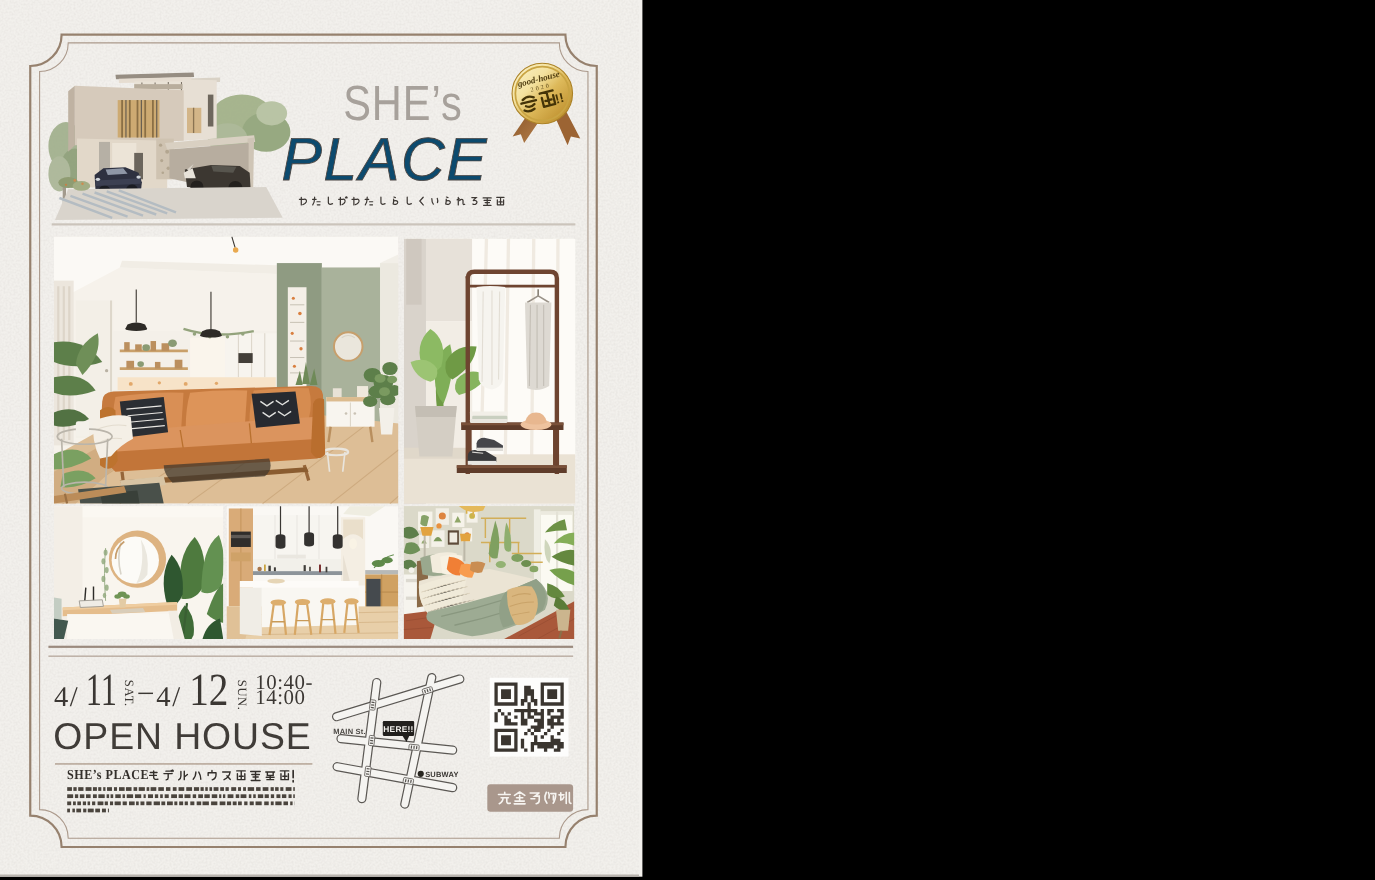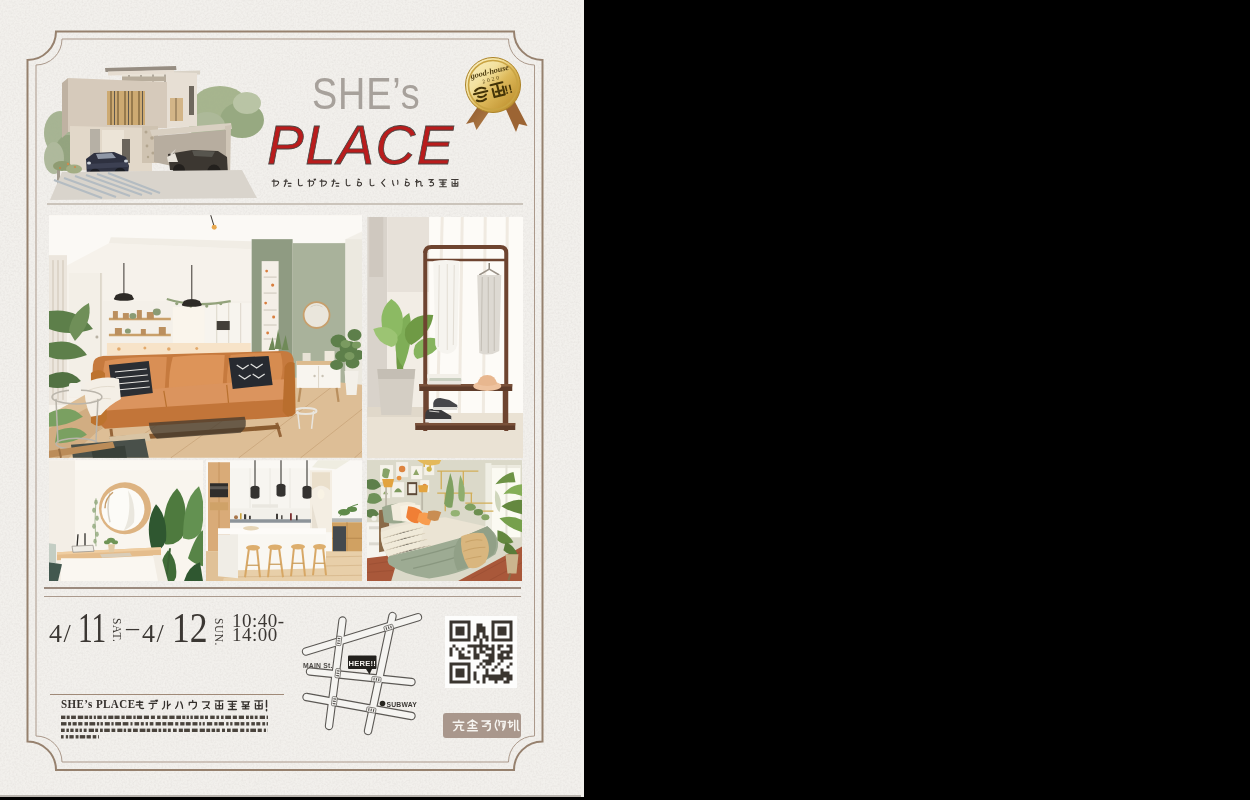--- a/index.html
+++ b/index.html
@@ -200,21 +200,21 @@
         <ellipse cx="20" cy="108" rx="9" ry="5" fill="#8f9c72"></ellipse>
         <ellipse cx="32" cy="111" rx="8" ry="4.5" fill="#a3ad84"></ellipse>
         <circle cx="26" cy="106" r="1.2" fill="#cf8a4e"></circle>
         <circle cx="33" cy="109" r="1.1" fill="#cf8a4e"></circle>
         <circle cx="18" cy="110" r="1" fill="#c87f46"></circle>
       </g>
 </svg>
 
 <div class="abs" style="left:312px;top:71px;font-family:'Liberation Sans',sans-serif;font-size:45px;line-height:1;color:#a7a19b;letter-spacing:1px;transform:scaleX(0.84);transform-origin:left top;">SHE’s</div>
 
-<div class="abs" style="left:267px;top:118px;font-family:'Liberation Sans',sans-serif;font-style:italic;font-size:55px;line-height:1;color:#b91c1c;letter-spacing:1.5px;-webkit-text-stroke:0.8px #4a4542;">PLACE</div>
+<div class="abs" style="left:256px;top:118px;font-family:'Liberation Sans',sans-serif;font-style:italic;font-size:55px;line-height:1;color:#0c4a6e;letter-spacing:1.5px;-webkit-text-stroke:0.8px #4a4542;">PLACE</div>
 
 <svg class="abs" style="left:271px;top:177px" width="195" height="14" viewBox="0 0 195 14" fill="none" stroke="#3d3834" stroke-width="1.3" stroke-linecap="round">
 <use href="#gW" transform="translate(0.50,1.6) scale(0.86)"></use>
 <use href="#gT" transform="translate(12.45,1.6) scale(0.86)"></use>
 <use href="#gS" transform="translate(24.40,1.6) scale(0.86)"></use>
 <use href="#gGa" transform="translate(36.35,1.6) scale(0.86)"></use>
 <use href="#gW" transform="translate(48.30,1.6) scale(0.86)"></use>
 <use href="#gT" transform="translate(60.25,1.6) scale(0.86)"></use>
 <use href="#gS" transform="translate(72.20,1.6) scale(0.86)"></use>
 <use href="#gRa" transform="translate(84.15,1.6) scale(0.86)"></use>
@@ -857,20 +857,21 @@
 <span class="abs" style="left:78px;top:607.1px;font-size:42px;line-height:1;transform:scaleX(0.7);transform-origin:left top;">11</span>
 <span class="abs" style="left:110.5px;top:618px;font-size:11.5px;line-height:1;letter-spacing:0.5px;writing-mode:vertical-rl;">SAT.</span>
 <span class="abs" style="left:126px;top:615px;font-size:26px;line-height:1;">–</span>
 <span class="abs" style="left:142px;top:621.3px;font-size:26px;line-height:1;letter-spacing:1.5px;">4/</span>
 <span class="abs" style="left:172px;top:607.1px;font-size:42px;line-height:1;transform:scaleX(0.85);transform-origin:left top;">12</span>
 <span class="abs" style="left:212.5px;top:618px;font-size:11.5px;line-height:1;letter-spacing:0.5px;writing-mode:vertical-rl;">SUN.</span>
 <span class="abs" style="left:232px;top:610px;font-size:19px;line-height:1.15;letter-spacing:0.5px;">10:40-</span>
 <span class="abs" style="left:232px;top:623.5px;font-size:19px;line-height:1.15;letter-spacing:0.5px;">14:00</span>
 </div>
 
+<div class="abs" style="left:48.5px;top:653px;font-family:'Liberation Sans',sans-serif;font-size:34px;line-height:1;color:#403c38;letter-spacing:0.8px;">OPEN HOUSE</div>
 
 <div class="abs" style="left:50px;top:694px;width:234px;height:1px;background:#a08a78;"></div>
 
 <div class="abs" style="left:61px;top:698px;font-family:'Liberation Serif',serif;font-weight:bold;font-size:12.5px;line-height:1;color:#332f2b;letter-spacing:0.5px;transform:scaleX(0.88);transform-origin:left top;">SHE’s PLACE</div>
 <svg class="abs" style="left:134px;top:699px" width="142" height="13" viewBox="0 0 142 13" stroke="#332f2b" stroke-width="1.25" fill="none" stroke-linecap="round">
 <use href="#gMo" transform="translate(1.0,0.8) scale(1.02)"></use>
 <use href="#gDe" transform="translate(14.2,0.8) scale(1.02)"></use>
 <use href="#gLu" transform="translate(27.4,0.8) scale(1.02)"></use>
 <use href="#gHa" transform="translate(40.6,0.8) scale(1.02)"></use>
 <use href="#gU" transform="translate(53.8,0.8) scale(1.02)"></use>

